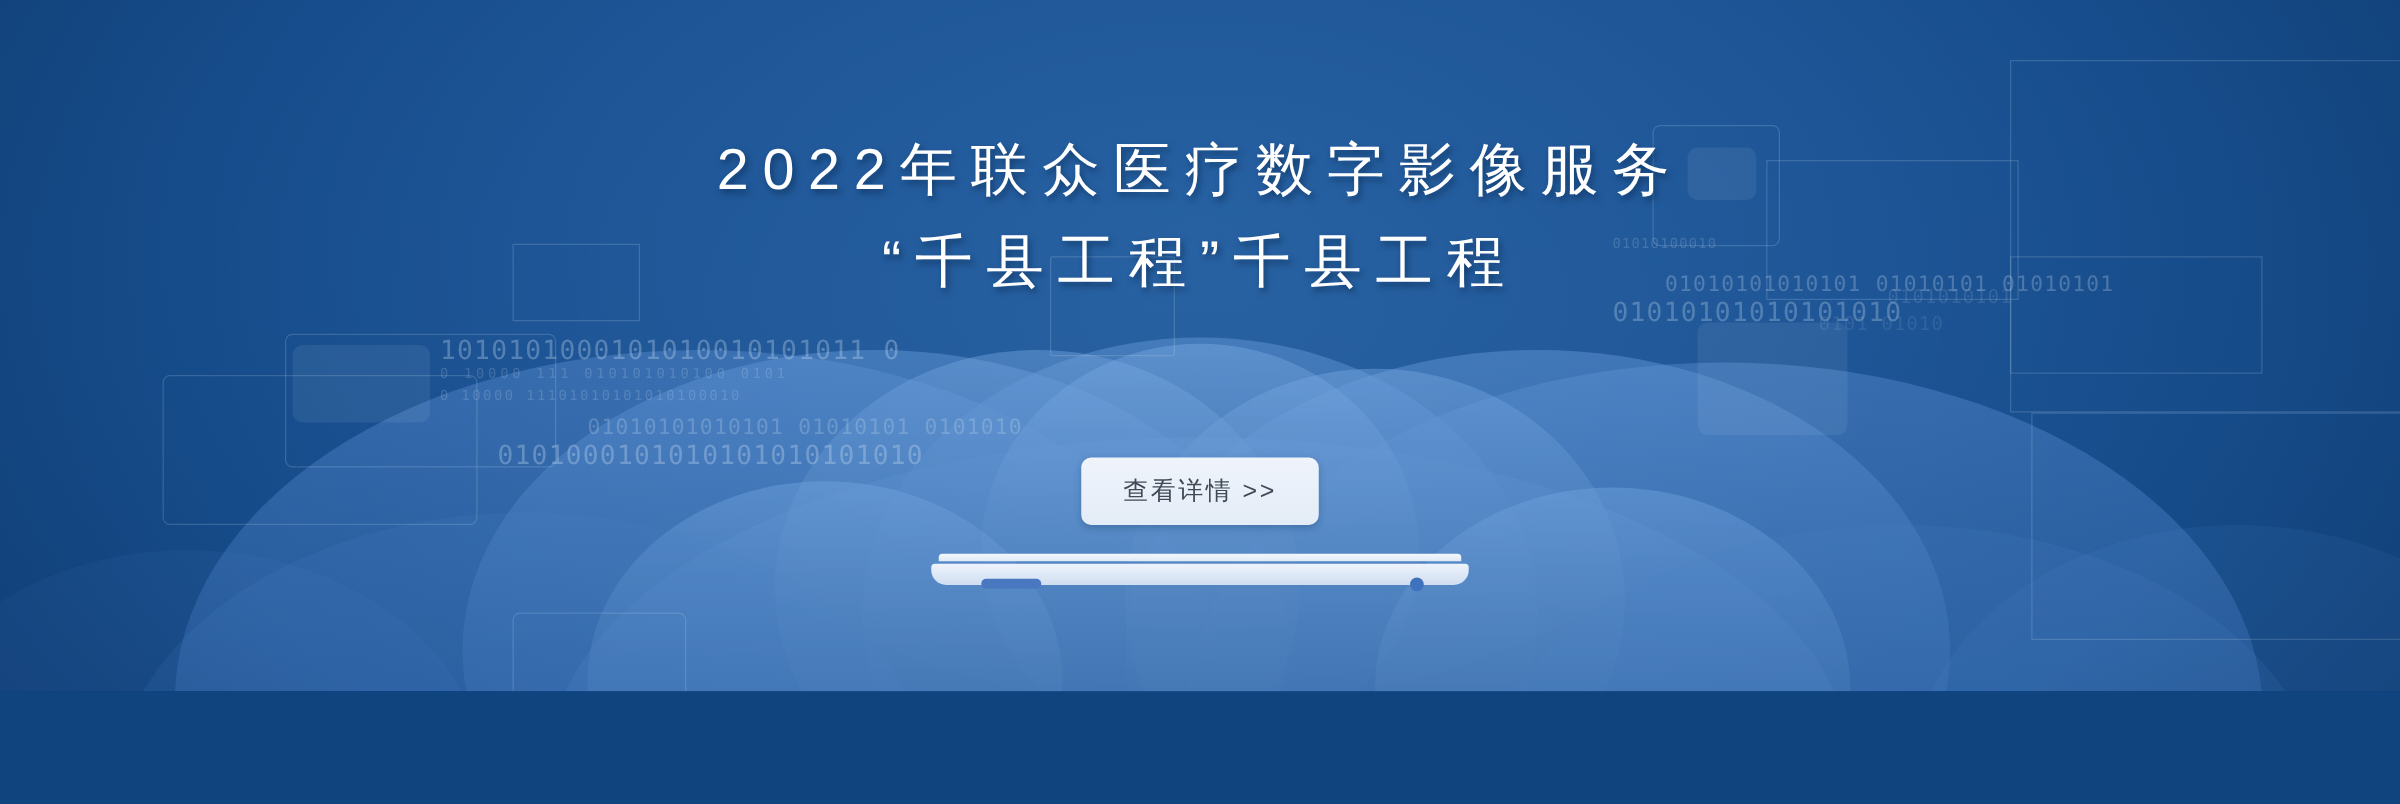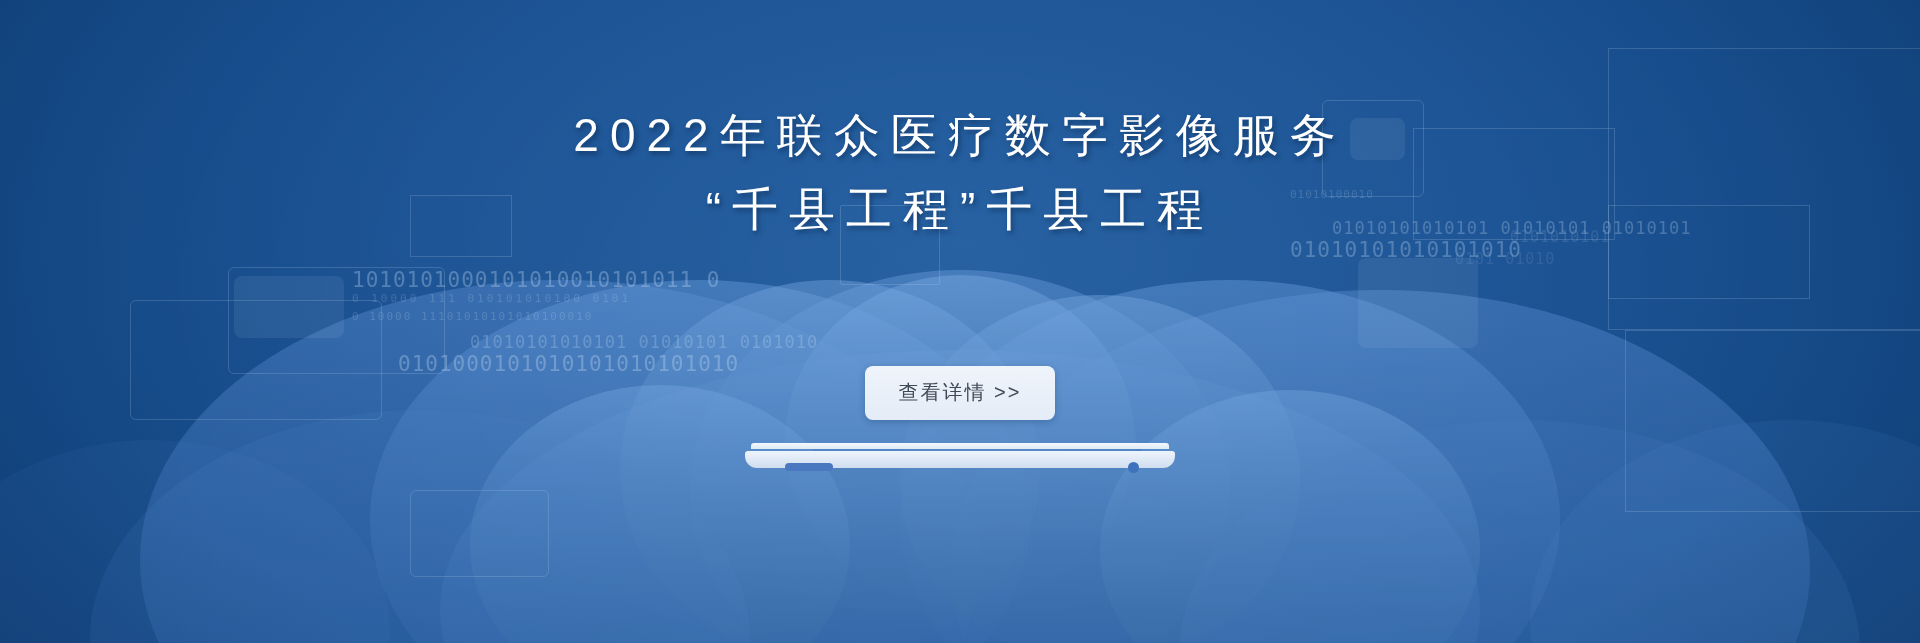--- a/index.html
+++ b/index.html
@@ -7,21 +7,21 @@
     padding: 0;
     background: #10447f;
   }
   body {
     font-family: "Liberation Sans", "DejaVu Sans", sans-serif;
   }
 
   .banner {
     position: relative;
     width: 1920px;
-    height: 643px;
+    height: 553px;
     overflow: hidden;
     background: #174d8c;
     background-image:
       radial-gradient(ellipse 1200px 700px at 50% 35%, #1d5a9e 0%, #1a5294 45%, #154a87 75%, #12427c 100%);
   }
 
   
   .vignette {
     position: absolute;
     inset: 0;

